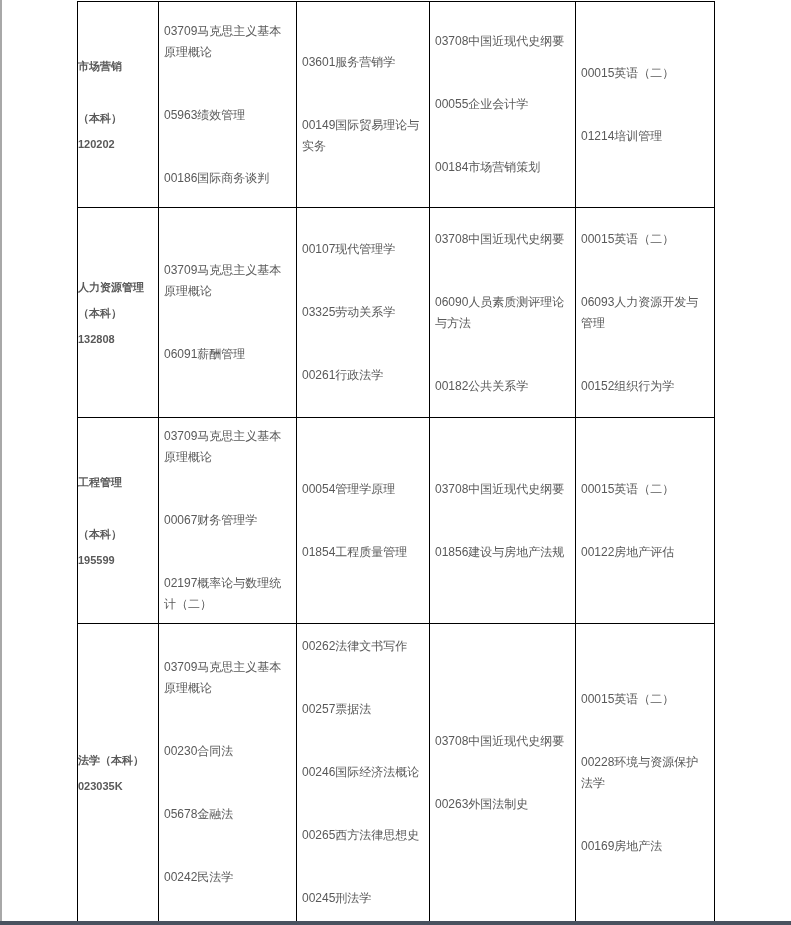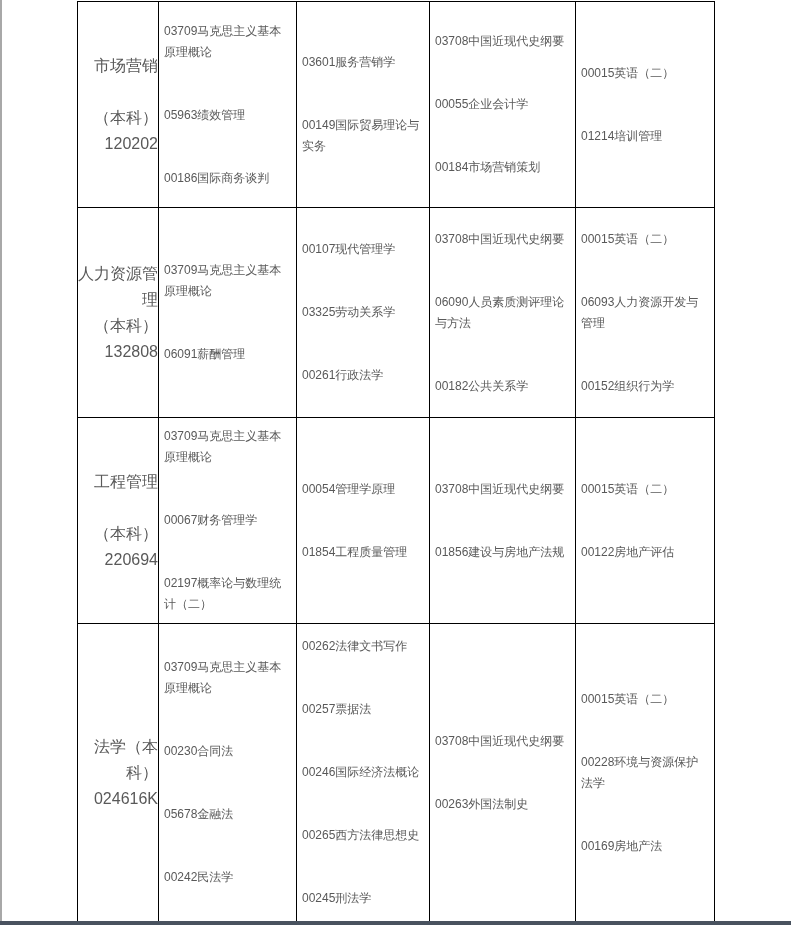--- a/index.html
+++ b/index.html
@@ -39,23 +39,23 @@
     border: 1px solid #000000;
     vertical-align: middle;
     color: #595959;
     padding: 0;
   }
   tr.r1 { height: 206px; }
   tr.r2 { height: 210px; }
   tr.r3 { height: 205px; }
   tr.r4 { height: 298px; }
   td.major-cell {
-    text-align: right;
-    font-weight: normal;
-    font-size: 16px;
+    text-align: left;
+    font-weight: bold;
+    font-size: 11px;
     line-height: 26px;
     white-space: pre-line;
     padding: 0 2px;
   }
   td.course-cell .cell-content {
     display: flex;
     flex-direction: column;
     justify-content: center;
     gap: 42px;
     padding: 8px 4px 8px 5px;
@@ -146,21 +146,21 @@
             <p>06093人力资源开发与管理</p>
             <p>00152组织行为学</p>
           </div>
         </td>
       </tr>
 
       <tr class="r3">
         <td class="major-cell">工程管理
 
 （本科）
-220694</td>
+195599</td>
         <td class="course-cell">
           <div class="cell-content">
             <p>03709马克思主义基本原理概论</p>
             <p>00067财务管理学</p>
             <p>02197概率论与数理统计（二）</p>
           </div>
         </td>
         <td class="course-cell">
           <div class="cell-content">
             <p>00054管理学原理</p>
@@ -176,21 +176,21 @@
         <td class="course-cell">
           <div class="cell-content">
             <p>00015英语（二）</p>
             <p>00122房地产评估</p>
           </div>
         </td>
       </tr>
 
       <tr class="r4">
         <td class="major-cell">法学（本科）
-024616K</td>
+023035K</td>
         <td class="course-cell">
           <div class="cell-content">
             <p>03709马克思主义基本原理概论</p>
             <p>00230合同法</p>
             <p>05678金融法</p>
             <p>00242民法学</p>
           </div>
         </td>
         <td class="course-cell">
           <div class="cell-content">

